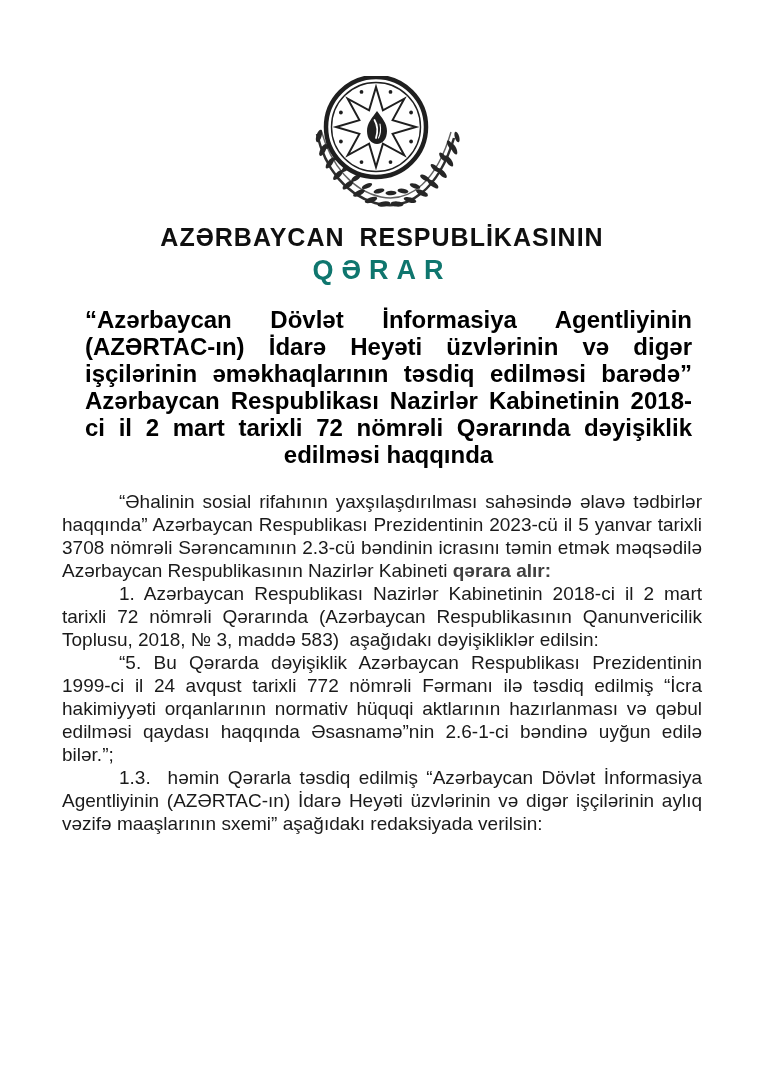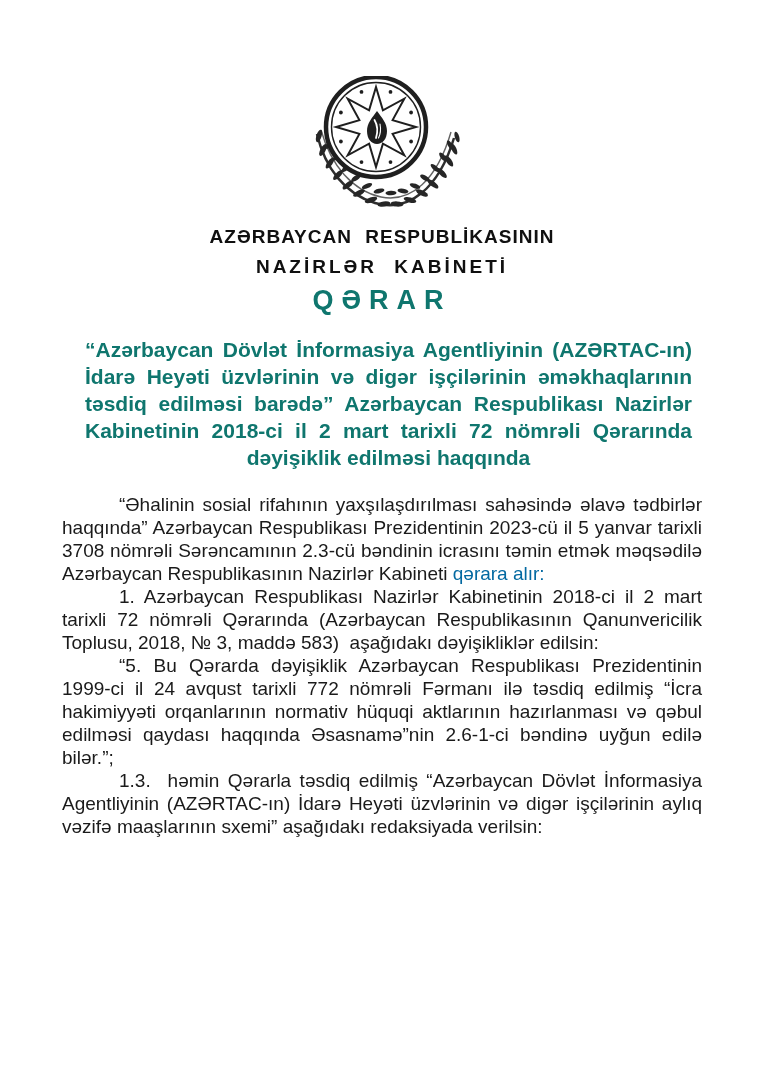--- a/index.html
+++ b/index.html
@@ -17,53 +17,53 @@
     background: #ffffff;
   }
   .emblem {
     display: block;
     margin: 76px auto 0 auto;
     transform: translateX(4px);
   }
   .org {
     font-weight: bold;
     text-align: center;
-    font-size: 19px;
+    font-size: 25px;
     line-height: 30px;
     color: #101010;
   }
   .org1 { margin-top: 6px; letter-spacing: 1px; word-spacing: 7px; }
   .org2 { letter-spacing: 3px; word-spacing: 9px; }
   .doctype {
     margin-top: 3px;
     font-weight: bold;
     text-align: center;
     font-size: 27px;
     line-height: 31px;
     letter-spacing: 8px;
     color: #0f766e;
   }
   .subject {
     margin: 20px 10px 0 23px;
     font-weight: bold;
-    font-size: 21px;
+    font-size: 24px;
     line-height: 27px;
     text-align: justify;
     text-align-last: center;
-    color: #0f766e;
+    color: #000000;
   }
   .bodytext {
     margin-top: 22px;
     font-size: 19px;
     line-height: 23px;
     text-align: justify;
     color: #1a1a1a;
   }
   .bodytext p { margin: 0; text-indent: 57px; }
-  .bodytext b { font-weight: normal; color: #0369a1; }
+  .bodytext b { font-weight: bold; color: #404040; }
 </style>
 </head>
 <body>
 
 <div class="page">
 
   <svg class="emblem" width="150" height="140" viewBox="0 0 150 140" aria-hidden="true">
     <g>
       <path d="M6,58 C14,92 34,118 64,127 C98,137 128,112 143,62" fill="none" stroke="#2e2e2e" stroke-width="2.5"></path>
       <path d="M10,54 C20,90 42,115 70,121 C100,127 126,104 140,56" fill="none" stroke="#2e2e2e" stroke-width="1.4" opacity="0.75"></path>
@@ -113,21 +113,20 @@
         <circle cx="29.9" cy="36.5" r="1.9"></circle>
         <circle cx="50.5" cy="15.9" r="1.9"></circle>
       </g>
       <path d="M66,35 C71,42 76,47 76,55 C76,63 71.5,68 66,68 C60.5,68 56,63 56,55 C56,47 61,42 66,35 Z" fill="#1f1f1f"></path>
       <path d="M63.5,44 C66.5,49 67.5,54 65,62" fill="none" stroke="#ffffff" stroke-width="1.8" stroke-linecap="round"></path>
       <path d="M69,48 C70,53 69.5,58 67.5,62" fill="none" stroke="#ffffff" stroke-width="1.1" stroke-linecap="round"></path>
     </g>
   </svg>
 
   <div class="org org1">AZƏRBAYCAN RESPUBLİKASININ</div>
-  <div class="org org2">NAZİRLƏR KABİNETİ</div>
   <div class="doctype">QƏRAR</div>
 
   <div class="subject">“Azərbaycan Dövlət İnformasiya Agentliyinin (AZƏRTAC-ın) İdarə Heyəti üzvlərinin və digər işçilərinin əməkhaqlarının təsdiq edilməsi barədə” Azərbaycan Respublikası Nazirlər Kabinetinin 2018-ci il 2 mart tarixli 72 nömrəli Qərarında dəyişiklik edilməsi haqqında</div>
 
   <div class="bodytext">
     <p><span>“Əhalinin sosial rifahının yaxşılaşdırılması sahəsində əlavə tədbirlər haqqında” Azərbaycan Respublikası Prezidentinin 2023-cü il 5 yanvar tarixli 3708 nömrəli Sərəncamının 2.3-cü bəndinin icrasını təmin etmək məqsədilə Azərbaycan Respublikasının Nazirlər Kabineti </span><b>qərara alır:</b></p>
     <p>1. Azərbaycan Respublikası Nazirlər Kabinetinin 2018-ci il 2 mart tarixli 72 nömrəli Qərarında (Azərbaycan Respublikasının Qanunvericilik Toplusu, 2018, № 3, maddə 583)&nbsp; aşağıdakı dəyişikliklər edilsin:</p>
     <p>“5. Bu Qərarda dəyişiklik Azərbaycan Respublikası Prezidentinin 1999-ci il 24 avqust tarixli 772 nömrəli Fərmanı ilə təsdiq edilmiş “İcra hakimiyyəti orqanlarının normativ hüquqi aktlarının hazırlanması və qəbul edilməsi qaydası haqqında Əsasnamə”nin 2.6-1-ci bəndinə uyğun edilə bilər.”;</p>
     <p>1.3.&nbsp; həmin Qərarla təsdiq edilmiş “Azərbaycan Dövlət İnformasiya Agentliyinin (AZƏRTAC-ın) İdarə Heyəti üzvlərinin və digər işçilərinin aylıq vəzifə maaşlarının sxemi” aşağıdakı redaksiyada verilsin:</p>
   </div>

